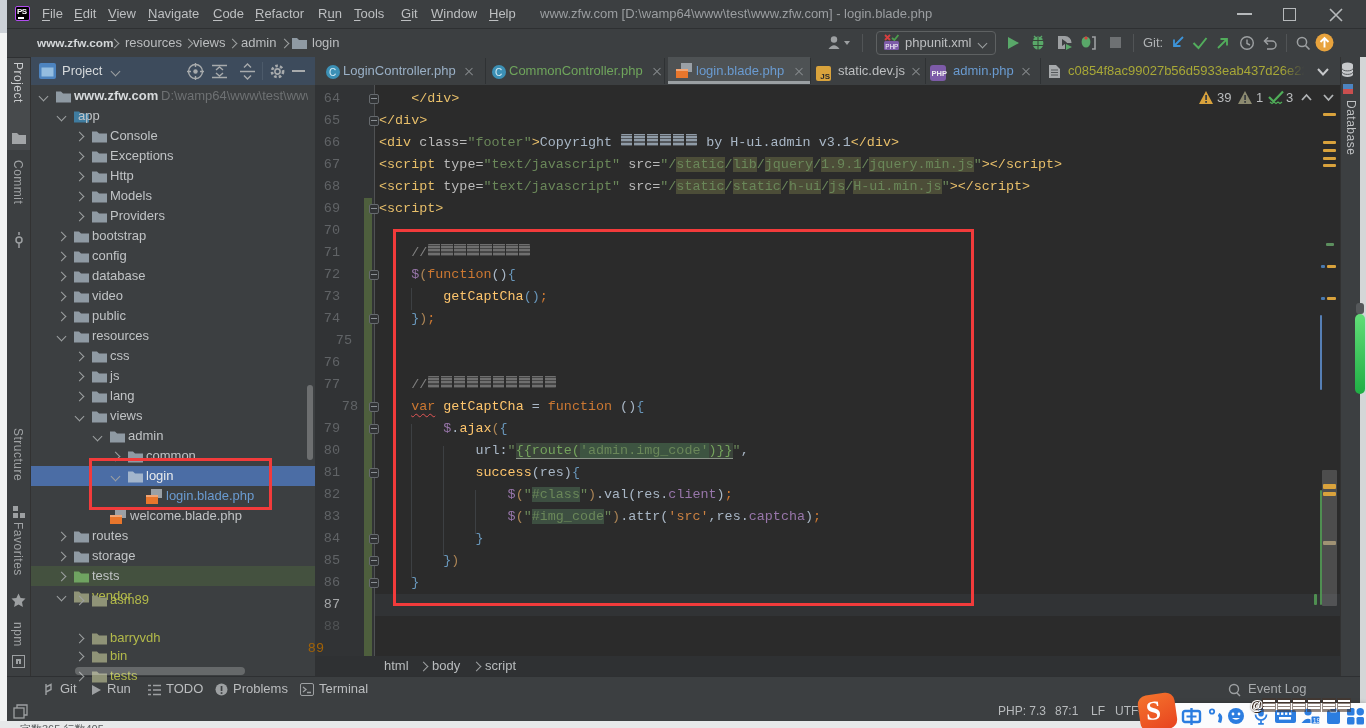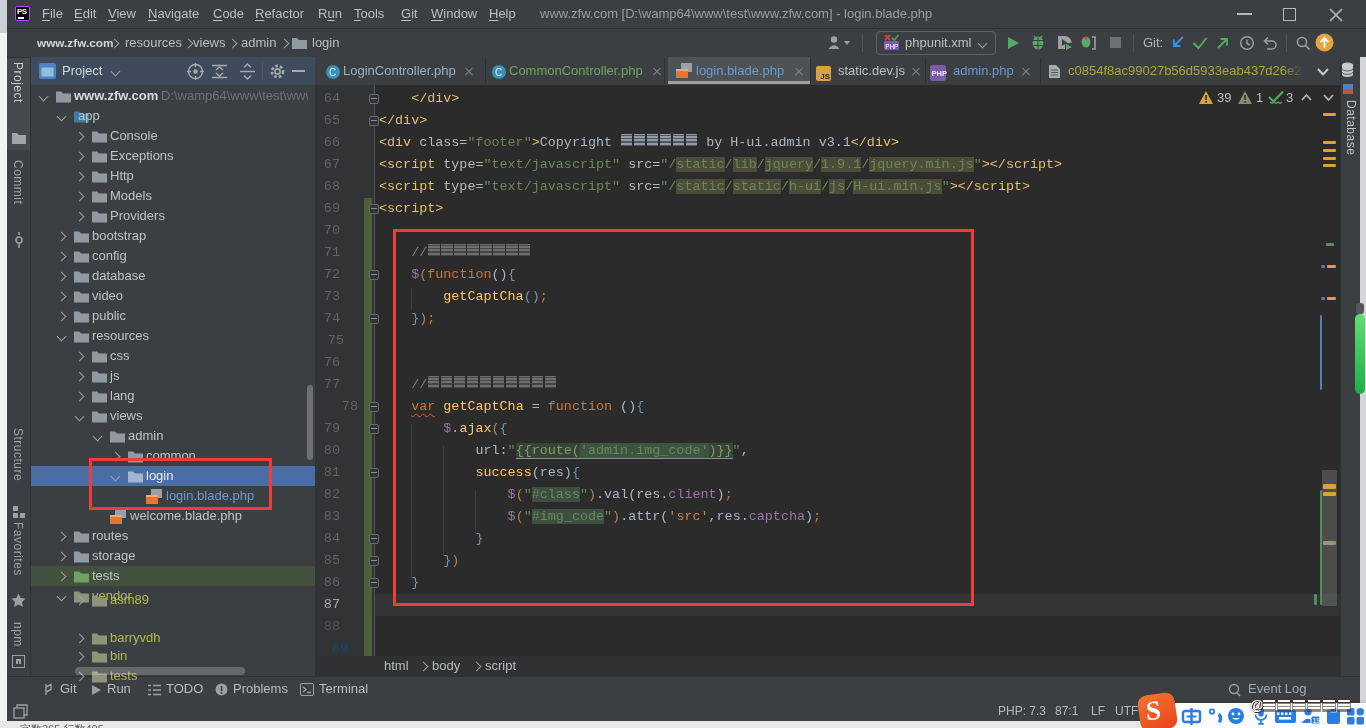--- a/index.html
+++ b/index.html
@@ -487,35 +487,35 @@
 <div class="ln" style="left:310px;top:110px">65</div>
 <div class="ln" style="left:310px;top:132px">66</div>
 <div class="ln" style="left:310px;top:154px">67</div>
 <div class="ln" style="left:310px;top:176px">68</div>
 <div class="ln" style="left:310px;top:198px">69</div>
 <div class="ln" style="left:310px;top:220px">70</div>
 <div class="ln" style="left:310px;top:242px">71</div>
 <div class="ln" style="left:310px;top:264px">72</div>
 <div class="ln" style="left:310px;top:286px">73</div>
 <div class="ln" style="left:310px;top:308px">74</div>
-<div class="ln" style="left:314px;top:330px">75</div>
+<div class="ln" style="left:322px;top:330px">75</div>
 <div class="ln" style="left:310px;top:352px">76</div>
 <div class="ln" style="left:310px;top:374px">77</div>
 <div class="ln" style="left:328px;top:396px">78</div>
 <div class="ln" style="left:310px;top:418px">79</div>
 <div class="ln" style="left:310px;top:440px">80</div>
 <div class="ln" style="left:310px;top:462px">81</div>
 <div class="ln" style="left:310px;top:484px">82</div>
 <div class="ln" style="left:310px;top:506px">83</div>
 <div class="ln" style="left:310px;top:528px">84</div>
 <div class="ln" style="left:310px;top:550px">85</div>
 <div class="ln" style="left:310px;top:572px">86</div>
 <div class="ln" style="left:310px;top:594px;color:#a4a6a8">87</div>
 <div class="ln" style="left:310px;top:616px;color:#505355">88</div>
-<div class="ln" style="left:318px;top:638px;color:#0c4a6e">89</div>
+<div class="ln" style="left:294px;top:638px;color:#a16207">89</div>
 <i class="fm" style="top:94px"></i>
 <i class="fm" style="top:116px"></i>
 <i class="fm" style="top:204px"></i>
 <i class="fm" style="top:270px"></i>
 <i class="fm" style="top:314px"></i>
 <i class="fm" style="top:402px"></i>
 <i class="fm" style="top:424px"></i>
 <i class="fm" style="top:468px"></i>
 <i class="fm" style="top:534px"></i>
 <i class="fm" style="top:556px"></i>

